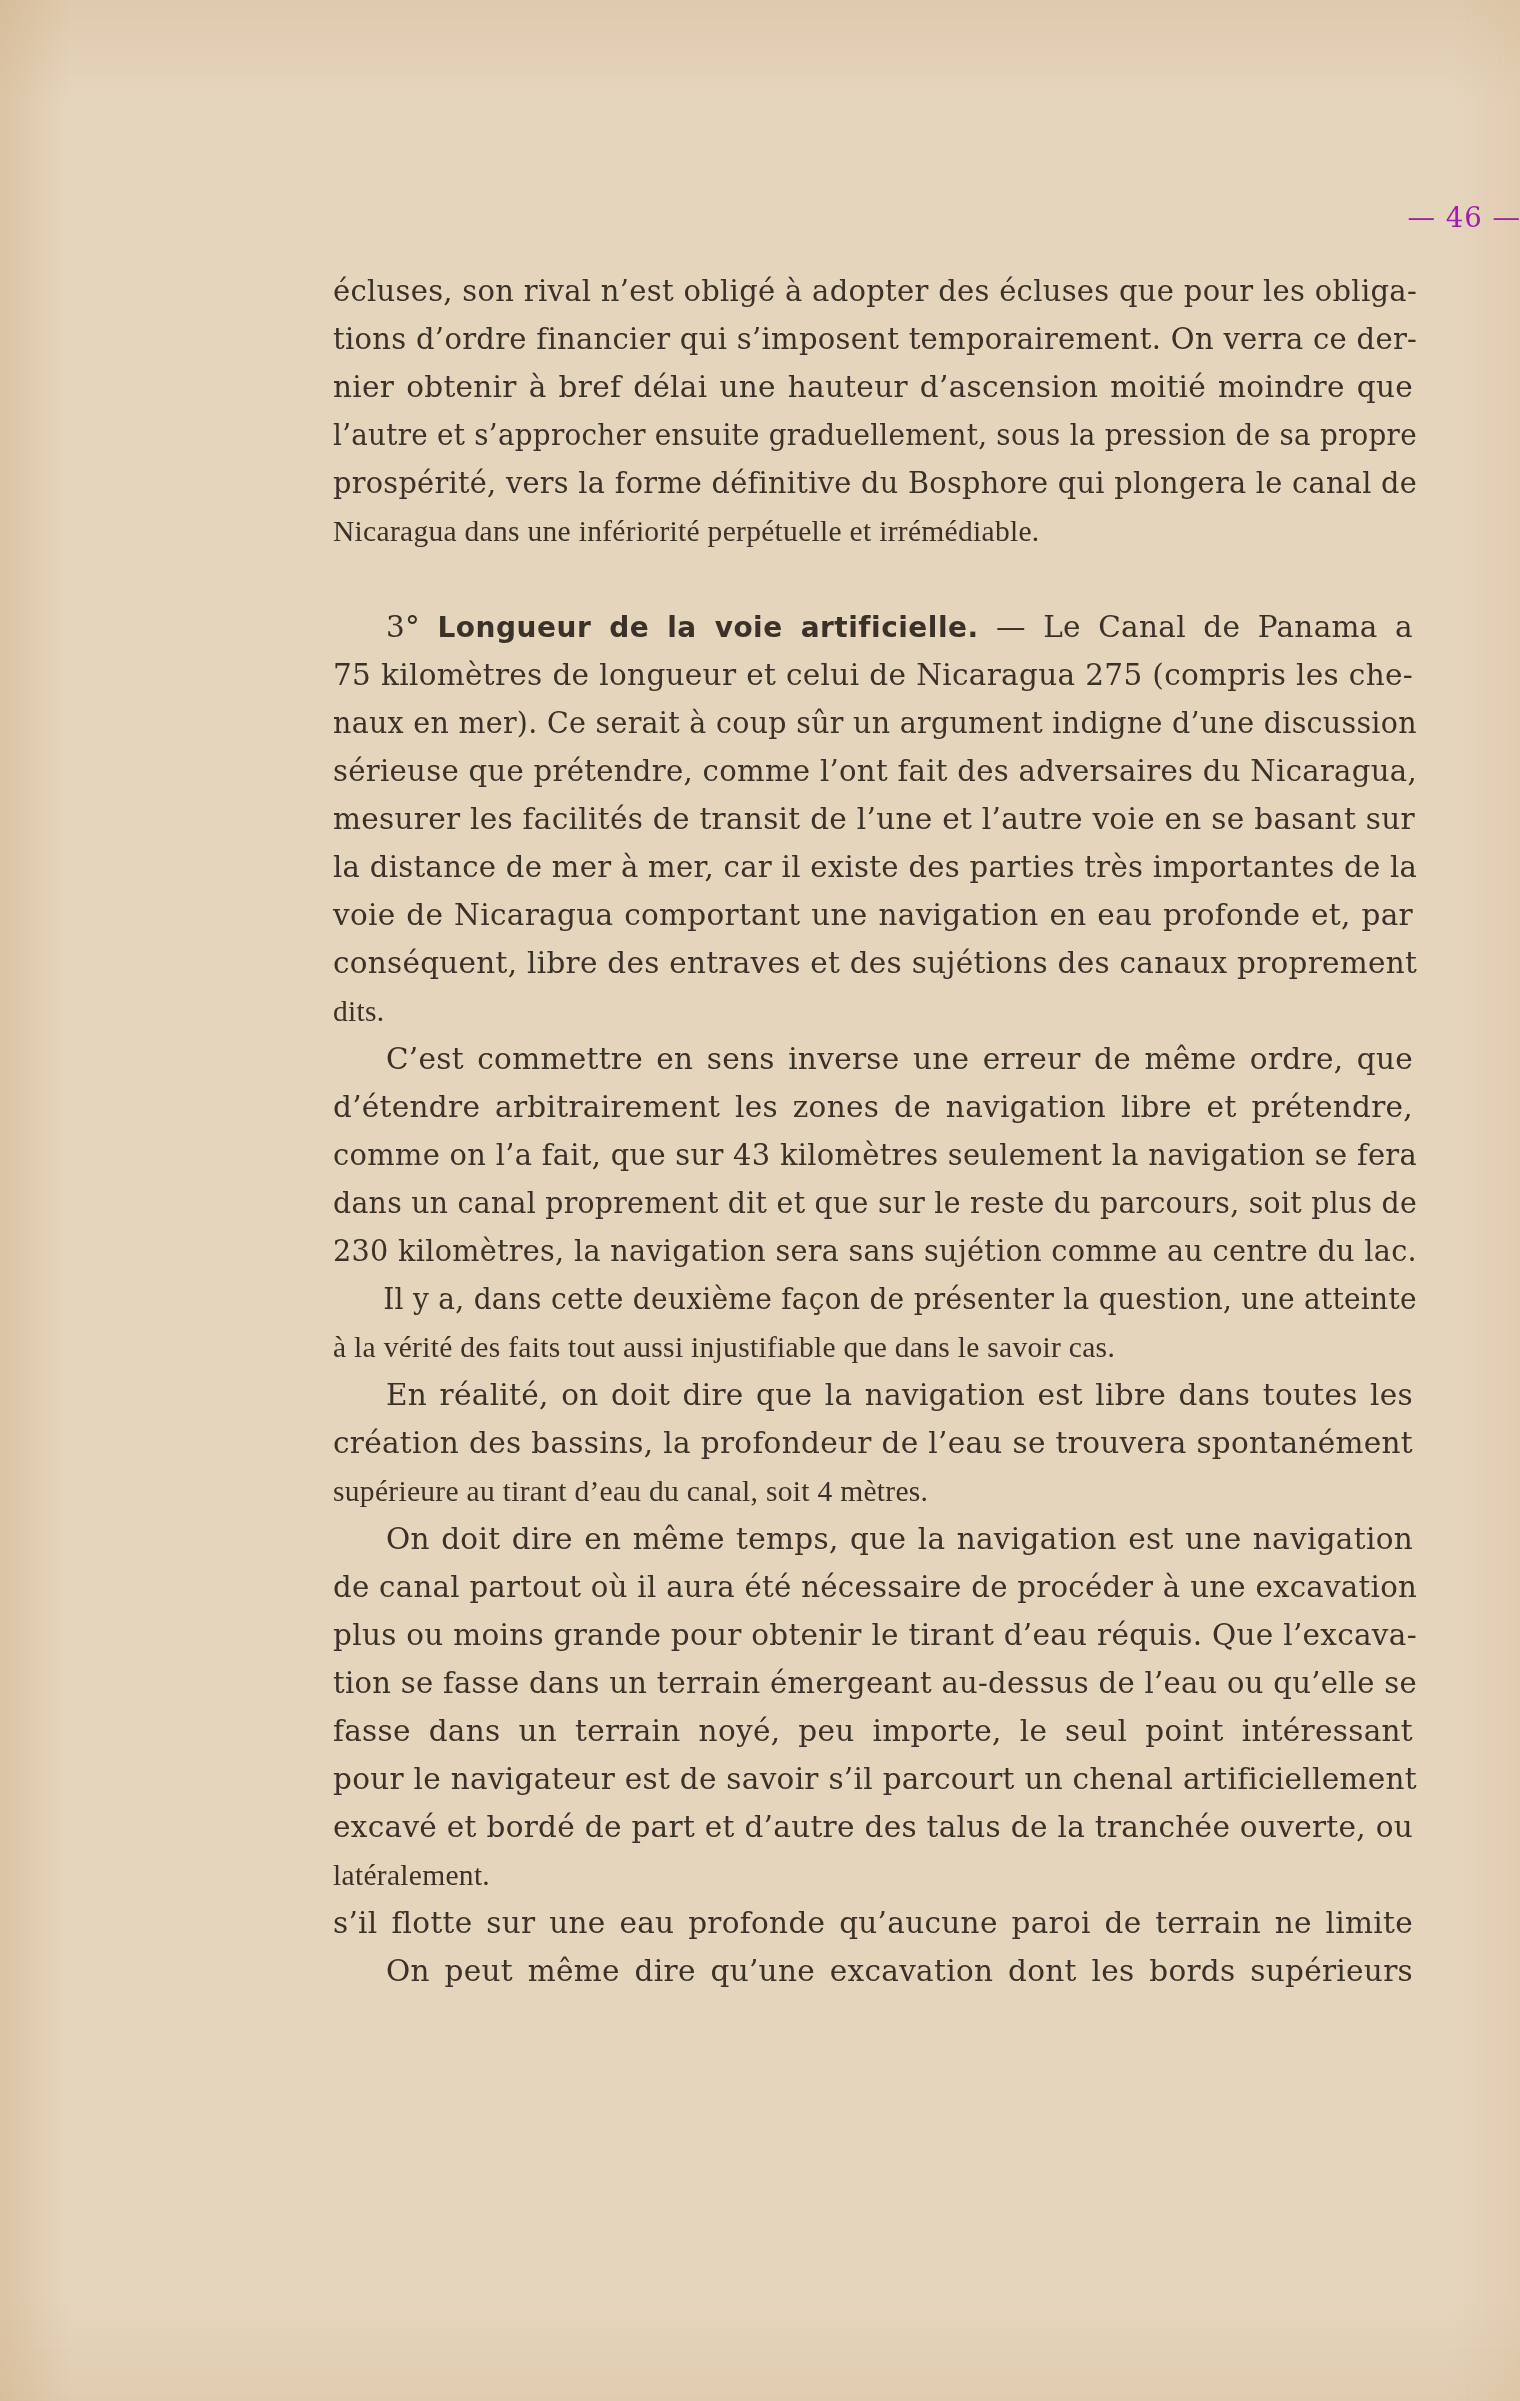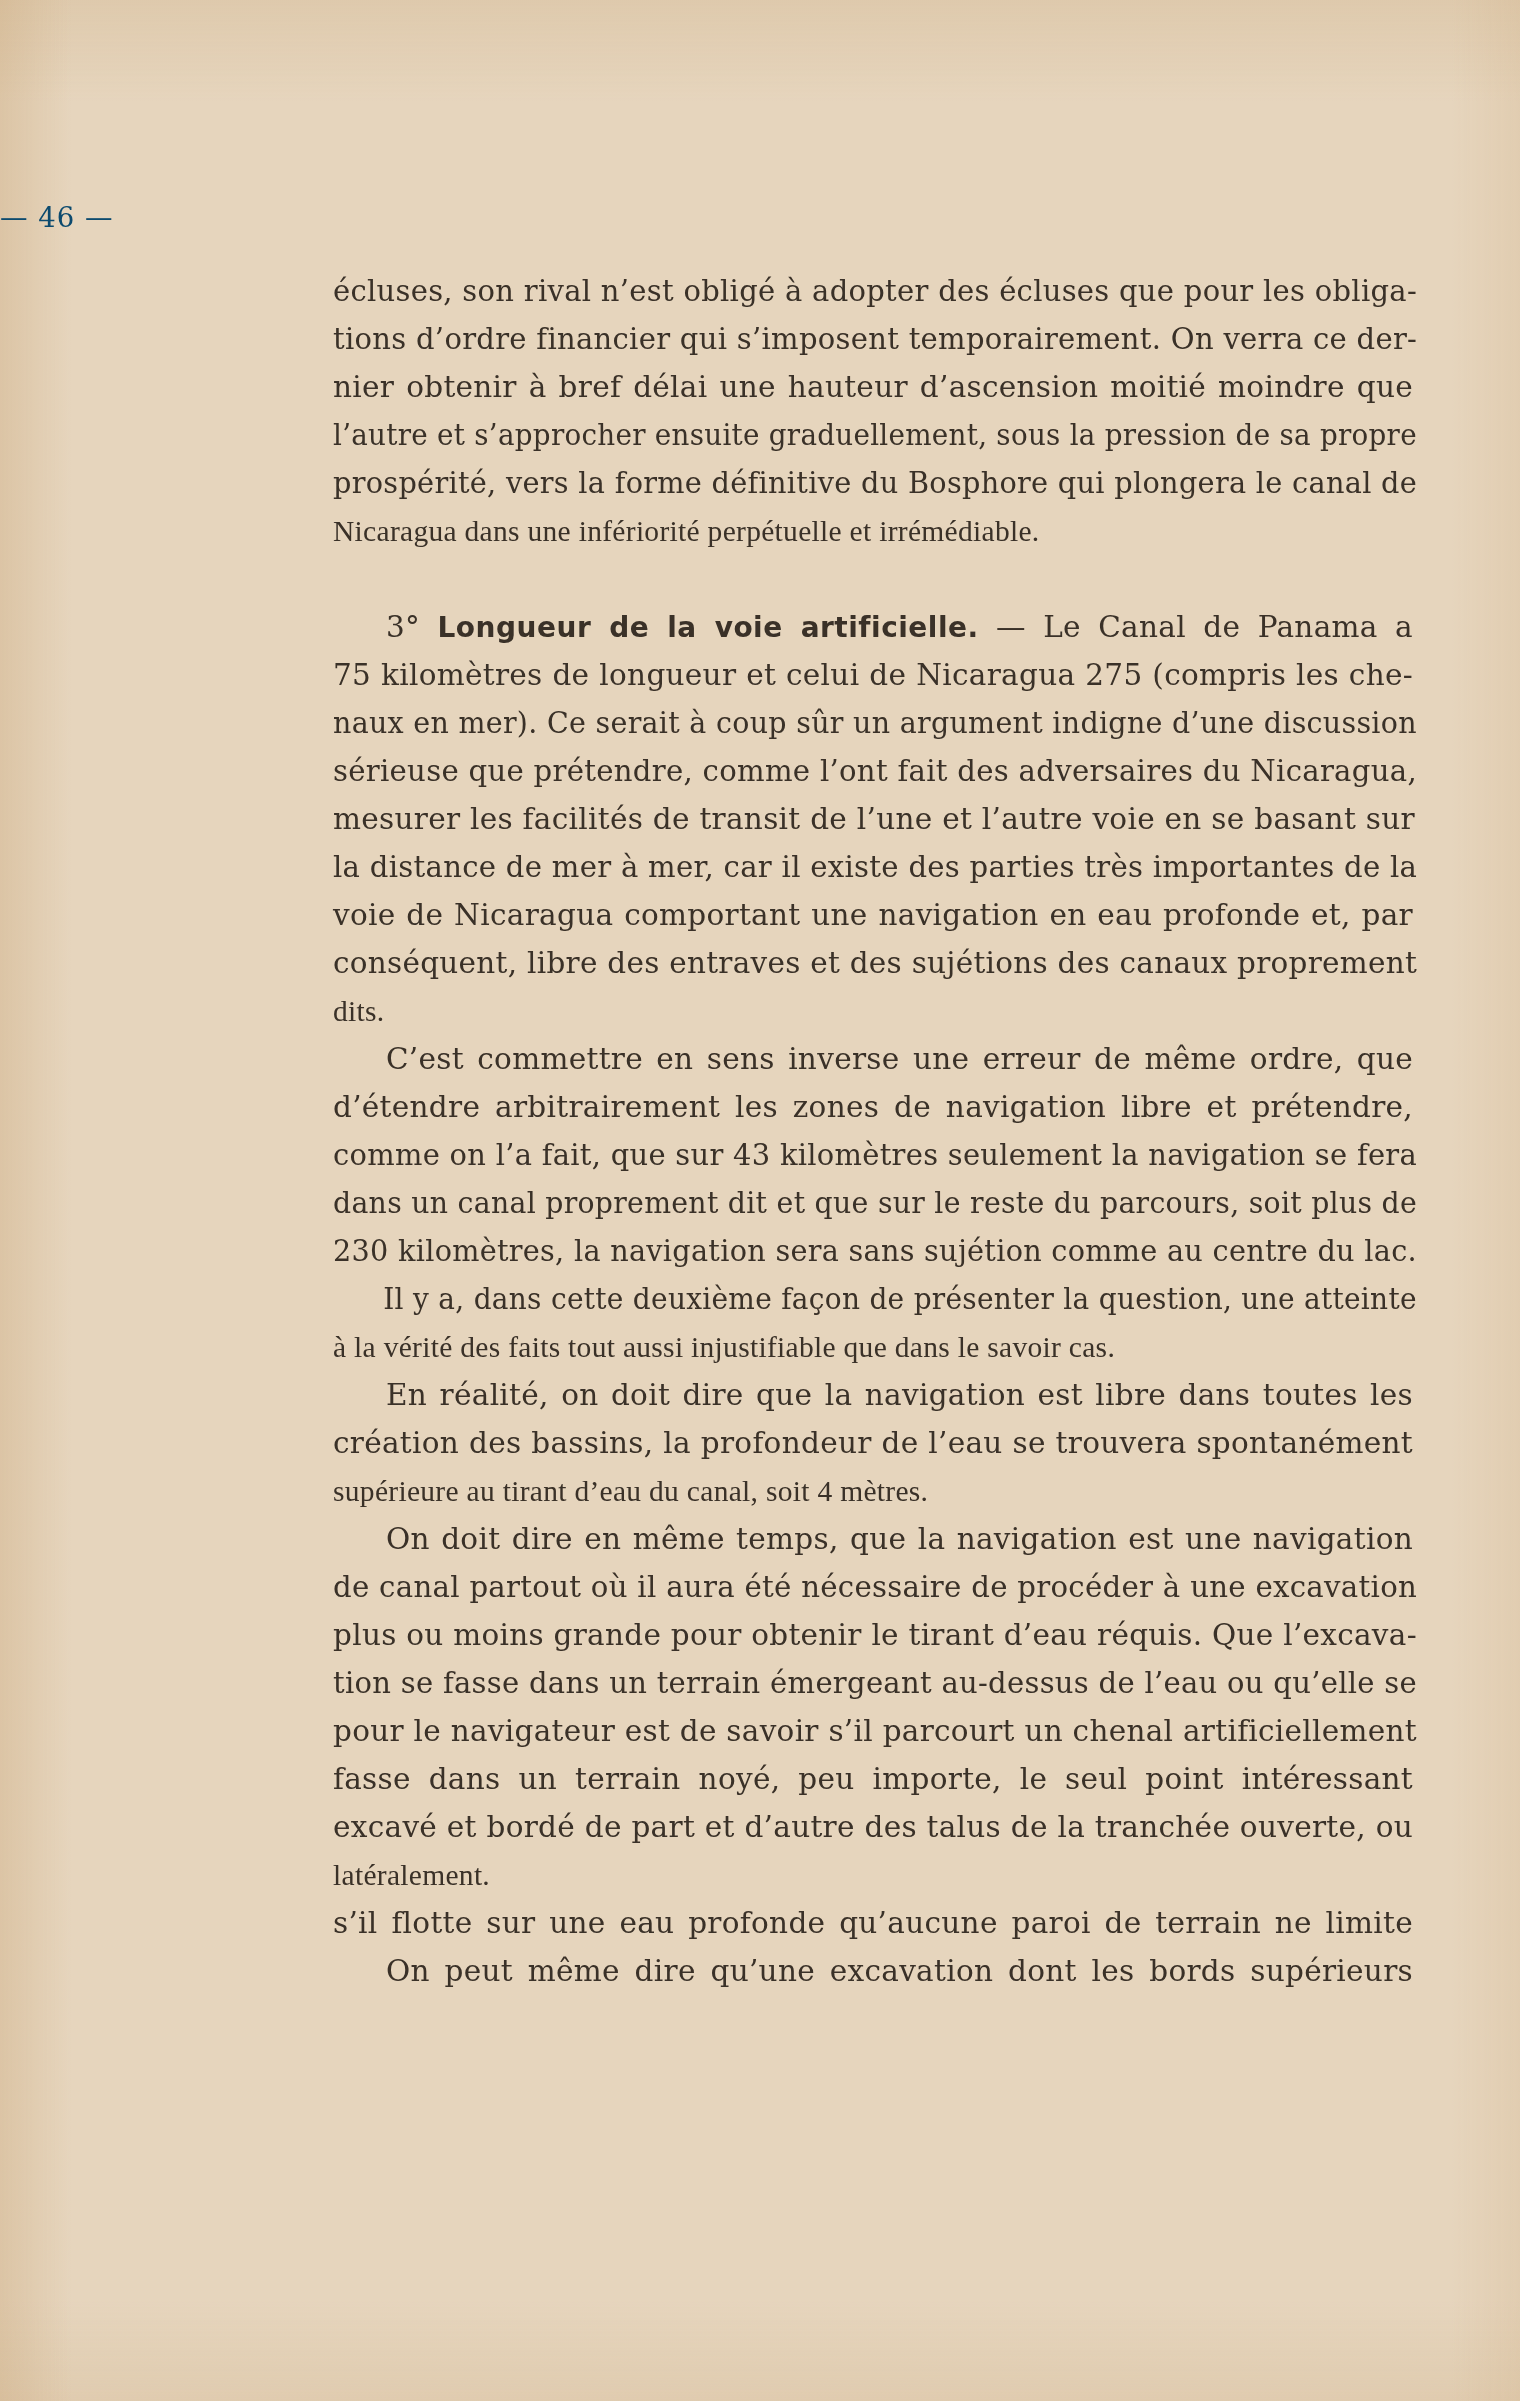--- a/index.html
+++ b/index.html
@@ -10,21 +10,21 @@
         linear-gradient(90deg, rgba(200,165,120,0.35) 0px, rgba(230,213,189,0) 71px, rgba(230,213,189,0) 1450px, rgba(210,180,140,0.25) 1521px),
         linear-gradient(180deg, rgba(205,175,135,0.3) 0px, rgba(230,213,189,0) 102px, rgba(230,213,189,0) 2300px, rgba(205,175,135,0.25) 2401px);
       position: relative;
       overflow: hidden;
       font-family: "DejaVu Serif", "Liberation Serif", serif;
       color: #3a3128;
     }
     .page { position: absolute; left: 0; top: 0; width: 1521px; height: 2401px; }
     .page-number {
       position: absolute; top: 201px; left: 0; width: 1521px;
-      text-align: left; font-size: 27.5px; letter-spacing: 1px; color: #0c4a6e;
+      text-align: right; font-size: 27.5px; letter-spacing: 1px; color: #a21caf;
     }
     .body-text {
       position: absolute; left: 333px; top: 267px; width: 1080px;
     }
     .line {
       display: block; height: 48px; line-height: 48px;
       font-size: 29.5px; white-space: nowrap;
       text-align: justify; text-align-last: justify;
       letter-spacing: 0.3px;
       transform-origin: left center;
@@ -86,22 +86,22 @@
       <span class="line indent">En réalité, on doit dire que la navigation est libre dans toutes les</span>
       <span class="line">création des bassins, la profondeur de l’eau se trouvera spontanément</span>
       <span class="line last">supérieure au tirant d’eau du canal, soit 4 mètres.</span>
     </div>
 
     <div>
       <span class="line indent">On doit dire en même temps, que la navigation est une navigation</span>
       <span class="line" style="transform: scaleX(0.9888);">de canal partout où il aura été nécessaire de procéder à une excavation</span>
       <span class="line" style="transform: scaleX(0.9986);">plus ou moins grande pour obtenir le tirant d’eau réquis. Que l’excava-</span>
       <span class="line" style="transform: scaleX(0.9838);">tion se fasse dans un terrain émergeant au-dessus de l’eau ou qu’elle se</span>
+      <span class="line">fasse dans un terrain noyé, peu importe, le seul point intéressant</span>
       <span class="line" style="transform: scaleX(0.9991);">pour le navigateur est de savoir s’il parcourt un chenal artificiellement</span>
-      <span class="line">fasse dans un terrain noyé, peu importe, le seul point intéressant</span>
       <span class="line">excavé et bordé de part et d’autre des talus de la tranchée ouverte, ou</span>
       <span class="line last">latéralement.</span>
       <span class="line">s’il flotte sur une eau profonde qu’aucune paroi de terrain ne limite</span>
     </div>
 
     <div>
       <span class="line indent">On peut même dire qu’une excavation dont les bords supérieurs</span>
     </div>
   </div>
 </div>

